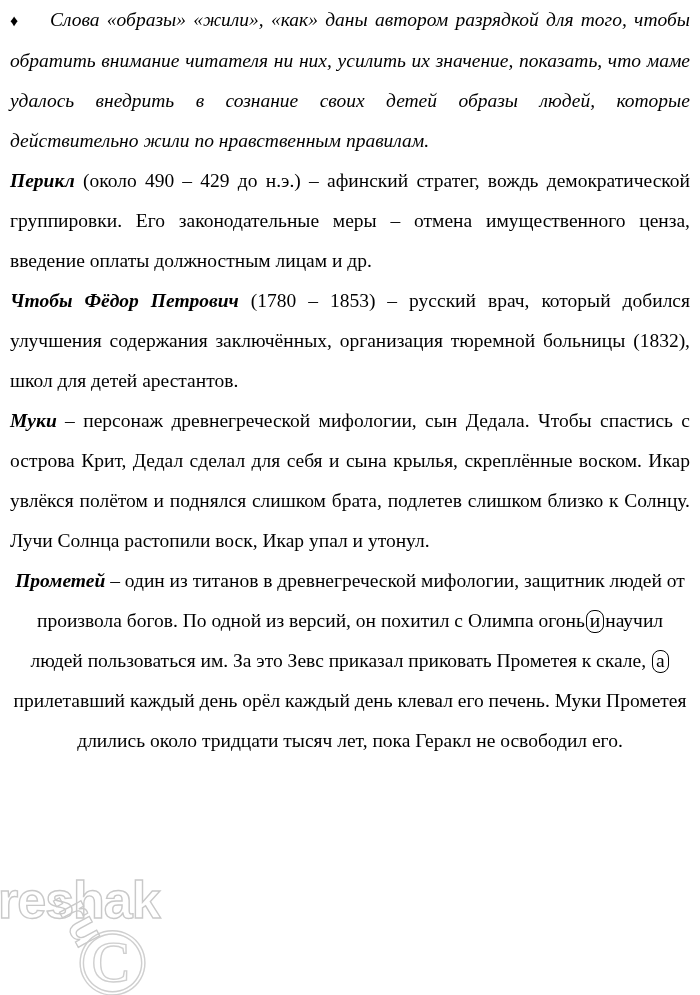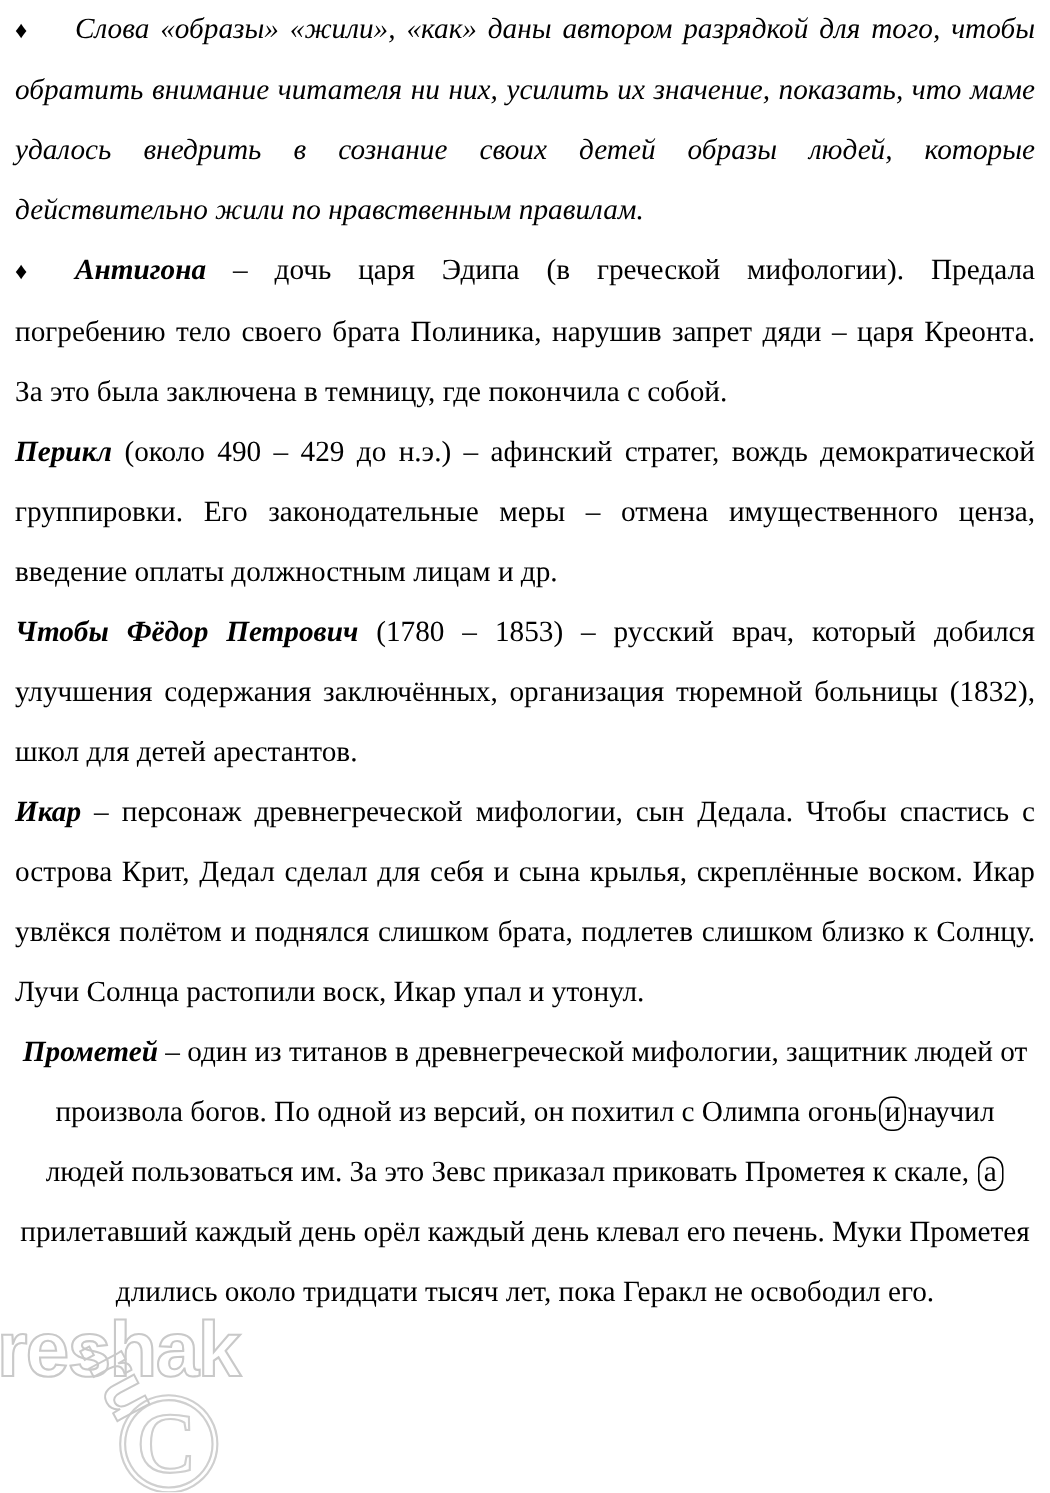--- a/index.html
+++ b/index.html
@@ -117,24 +117,23 @@
   <div id="watermark">
     <span class="wm-word">reshak</span>
     <span class="wm-copy">©</span>
     <span class="wm-tld">.ru</span>
   </div>
 
   <div id="content">
 
     <p class="para italic-para"><span class="bullet">♦</span><span>Слова «образы» «жили», «как» даны автором разрядкой для того, чтобы обратить внимание читателя ни них, усилить их значение, показать, что маме удалось внедрить в сознание своих детей образы людей, которые действительно жили по нравственным правилам.</span></p>
 
-    <p class="para gap-before"><span class="bullet">♦</span><span class="term">Антигона</span><span> – дочь царя Эдипа (в греческой мифологии). Предала погребению тело своего брата Полиника, нарушив запрет дяди – царя Креонта. За это была заключена в темницу, где покончила с собой.</span></p>
 
     <p class="para"><span class="term">Перикл</span><span> (около 490 – 429 до н.э.) – афинский стратег, вождь демократической группировки. Его законодательные меры – отмена имущественного ценза, введение оплаты должностным лицам и др.</span></p>
 
     <p class="para"><span class="term">Чтобы Фёдор Петрович</span><span> (1780 – 1853) – русский врач, который добился улучшения содержания заключённых, организация тюремной больницы (1832), школ для детей арестантов.</span></p>
 
-    <p class="para gap-before"><span class="term">Икар</span><span> – персонаж древнегреческой мифологии, сын Дедала. Чтобы спастись с острова Крит, Дедал сделал для себя и сына крылья, скреплённые воском. Икар увлёкся полётом и поднялся слишком брата, подлетев слишком близко к Солнцу. Лучи Солнца растопили воск, Икар упал и утонул.</span></p>
+    <p class="para gap-before"><span class="term">Муки</span><span> – персонаж древнегреческой мифологии, сын Дедала. Чтобы спастись с острова Крит, Дедал сделал для себя и сына крылья, скреплённые воском. Икар увлёкся полётом и поднялся слишком брата, подлетев слишком близко к Солнцу. Лучи Солнца растопили воск, Икар упал и утонул.</span></p>
 
     <p class="para gap-before"><span class="term">Прометей</span><span> – один из титанов в древнегреческой мифологии, защитник людей от произвола богов. По одной из версий, он похитил с Олимпа огонь</span><span class="circled">и</span><span>научил людей пользоваться им. За это Зевс приказал приковать Прометея к скале,</span>&nbsp;<span class="circled">а</span><span> прилетавший каждый день орёл каждый день клевал его печень. Муки Прометея длились около тридцати тысяч лет, пока Геракл не освободил его.</span></p>
 
   </div>
 </div>
 
 </body></html>

